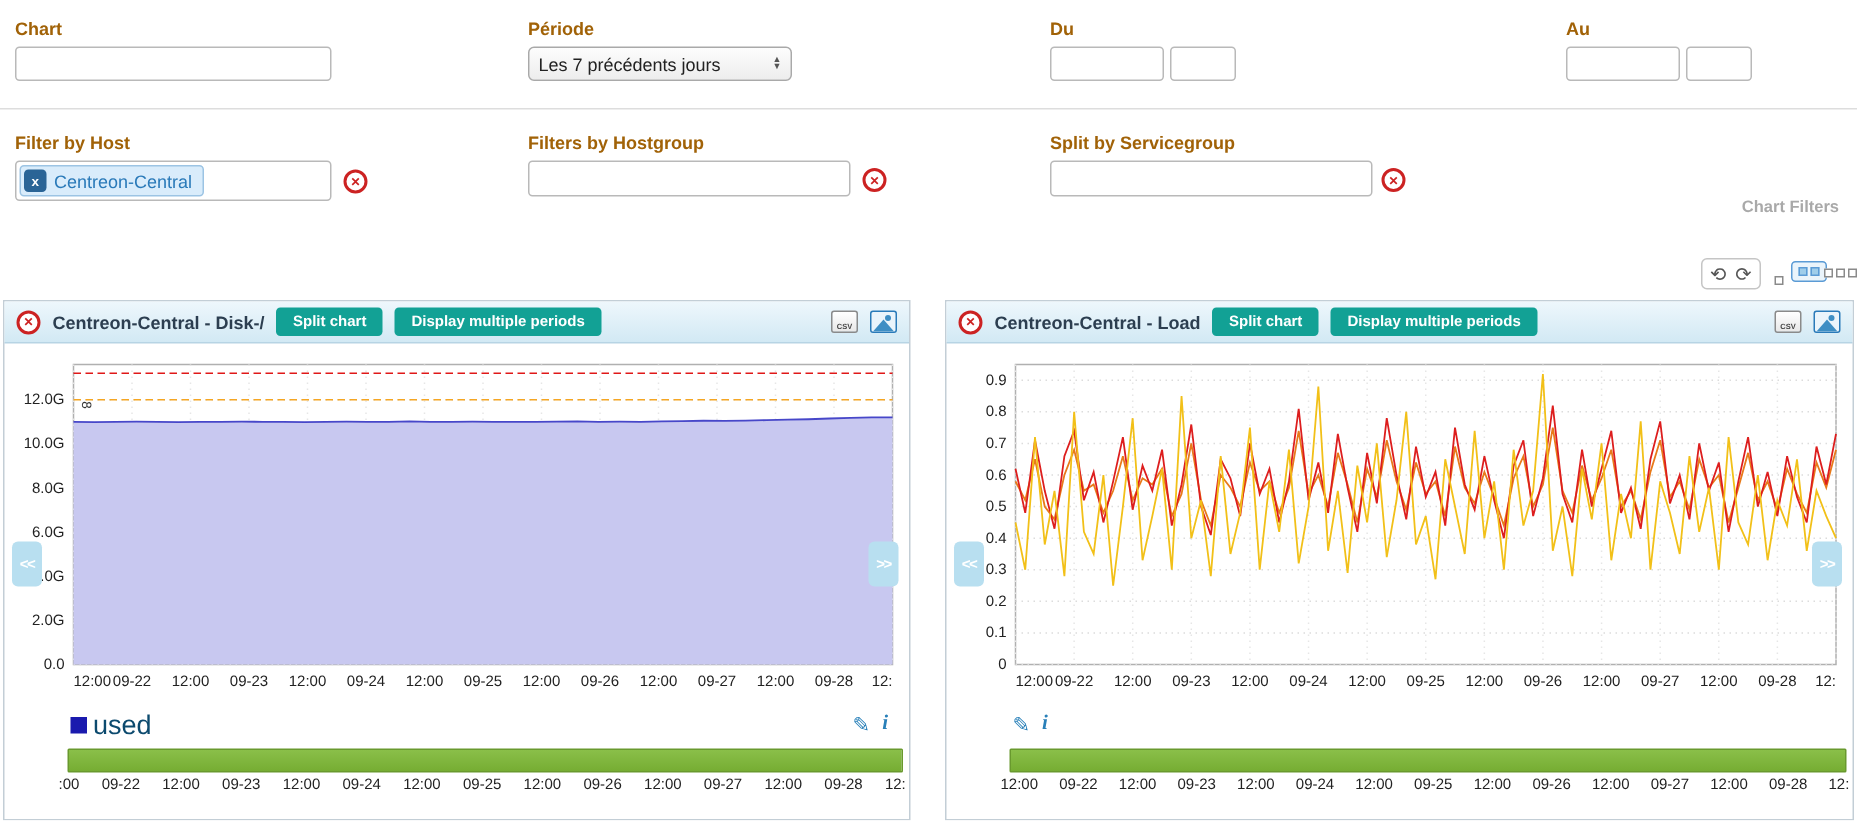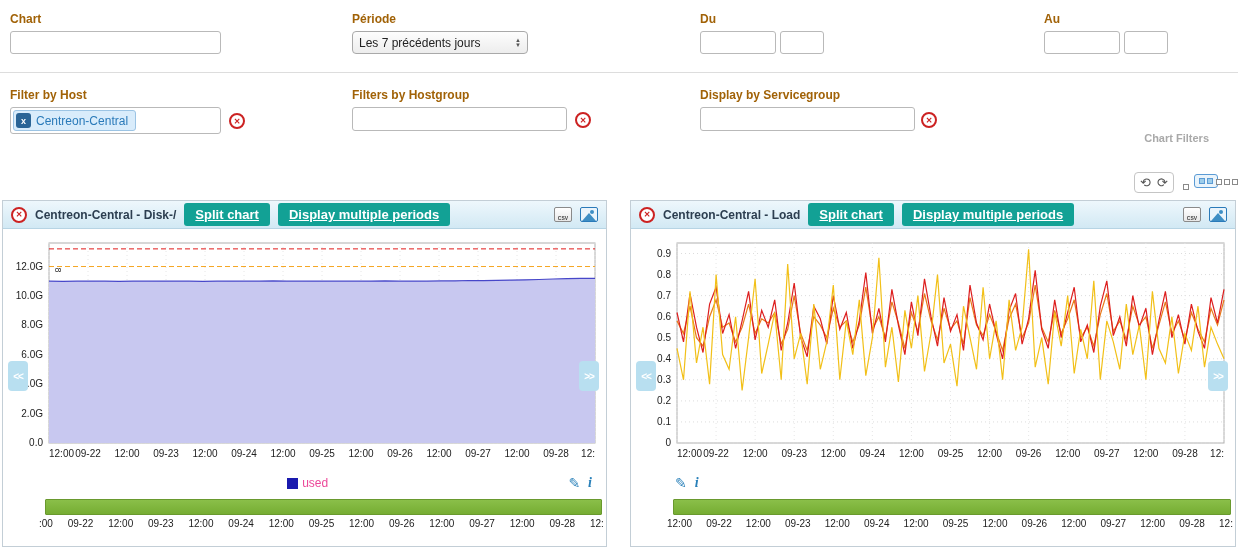--- a/index.html
+++ b/index.html
@@ -27,35 +27,35 @@
   .lay-sq { display:inline-block; width:6px; height:6px; border:1px solid #8a8a8a; background:#fff; }
   .lay-single { position:absolute; cursor:pointer; }
   .lay-active { position:absolute; border:1px solid #5b9bd5; border-radius:3px; background:#eaf4fb; padding:3px 4px; display:flex; gap:2px; cursor:pointer; }
   .lay-active .lay-sq { border-color:#5b9bd5; background:#9ecdea; }
   .lay-triple { position:absolute; display:flex; gap:2px; cursor:pointer; }
 
   .panel { position:absolute; top:200px; height:347px; border:1px solid #c3ced6; background:#fff; }
   .panel-header { height:28px; background:linear-gradient(#eef7fc,#d2e9f4); border-bottom:1px solid #b7d4e4; display:flex; align-items:center; padding:0 8px; gap:8px; }
   .panel-header .circle-x { position:static; flex:0 0 auto; }
   .panel-title { font-weight:bold; color:#2c3e50; font-size:12px; white-space:nowrap; }
-  .teal-btn { border:none; background:#12a195; color:#fff; font-weight:bold; font-size:13px; padding:4px 11px; border-radius:3px; cursor:pointer; font-family:"Liberation Sans",sans-serif; white-space:nowrap;text-decoration:underline; }
+  .teal-btn { border:none; background:#12a195; color:#fff; font-weight:bold; font-size:10px; padding:4px 11px; border-radius:3px; cursor:pointer; font-family:"Liberation Sans",sans-serif; white-space:nowrap; }
   .hdr-spacer { flex:1; }
   .csv-icon { width:18px; height:15px; border:1px solid #8a8a8a; border-radius:2px; background:linear-gradient(#fff,#e8e8e8); font-size:5px; font-weight:bold; color:#444; display:flex; align-items:flex-end; justify-content:center; cursor:pointer; }
   .img-icon { width:18px; height:15px; border:1px solid #2a7ab9; border-radius:2px; position:relative; overflow:hidden; background:#eaf4fb; cursor:pointer; }
   .img-icon .mtn { position:absolute; bottom:0; left:1px; width:0; height:0; border-left:7px solid transparent; border-right:7px solid transparent; border-bottom:8px solid #3e8ec4; }
   .img-icon .sun { position:absolute; top:2px; right:3px; width:4px; height:4px; border-radius:50%; background:#3e8ec4; }
 
   .panel-body { position:relative; height:317px; }
   .chart-svg { display:block; margin:4px 0 0 2px; }
   svg text { font-family:"Liberation Sans",sans-serif; }
   .nav-btn { position:absolute; top:128px; width:20px; height:30px; background:#b8dff0; color:#fff; border:none; border-radius:4px; font-weight:bold; font-size:10px; letter-spacing:-1px; cursor:pointer; padding:0; }
   .nav-prev { left:5px; }
   .nav-next { right:7px; }
   .legend-row { display:flex; align-items:center; margin:10px 14px 0 14px; height:20px; }
-  .legend-items { flex:1; display:flex; justify-content:center; gap:14px; font-size:12px; color:#ec4899; }
+  .legend-items { flex:1; display:flex; gap:14px; font-size:18px; color:#0c4a6e; }
   .legend-item { display:inline-flex; align-items:center; gap:4px; }
   .legend-item .sw { display:inline-block; width:11px; height:11px; }
   .foot-icons { display:flex; gap:8px; align-items:center; }
   .pencil-icon { color:#2980b9; font-size:14px; cursor:pointer; }
   .info-icon { color:#2980b9; font-family:"Liberation Serif",serif; font-style:italic; font-weight:bold; font-size:14px; cursor:pointer; }
   .greenbar { margin:6px 4px 0 42px; height:16px; background:linear-gradient(#8abf49,#76ad33); border:1px solid #69992e; border-radius:1px; cursor:pointer; }
   .timeline { display:flex; justify-content:space-between; margin:3px 2px 0 36px; font-size:10px; color:#222; }
   .annotation { position:absolute; left:52px; top:32px; font-size:9px; color:#333; transform:rotate(90deg); }
 </style>
 </head>
@@ -91,25 +91,25 @@
       <span class="tag-x">x</span>
       <span>Centreon-Central</span>
     </span>
   </div>
   <span class="circle-x" style="left:229px; top:113px;">✕</span>
 
   <div class="flabel" style="left:352px; top:88px;">Filters by Hostgroup</div>
   <input class="tinput" style="left: 352px; top: 107px; width: 215px; height: 24px;" value="">
   <span class="circle-x" style="left:575px; top:112px;">✕</span>
 
-  <div class="flabel" style="left:700px; top:88px;">Display by Servicegroup</div>
+  <div class="flabel" style="left:700px; top:88px;">Split by Servicegroup</div>
   <input class="tinput" style="left: 700px; top: 107px; width: 215px; height: 24px;" value="">
   <span class="circle-x" style="left:921px; top:112px;">✕</span>
 
-  <div class="section-label" style="right:29px; top:132px;">Chart Filters</div>
+  <div class="section-label" style="right:12px; top:132px;">Chart Filters</div>
 
   <div class="refresh-box" style="left:1134px; top:172px;">
     <span>⟲</span>
     <span>⟳</span>
   </div>
   <span class="lay-single" style="left:1183px; top:179px;"><span class="lay-sq"></span></span>
   <span class="lay-active" style="left:1194px; top:174px;">
       <span class="lay-sq"></span>
       <span class="lay-sq"></span>
     </span>

